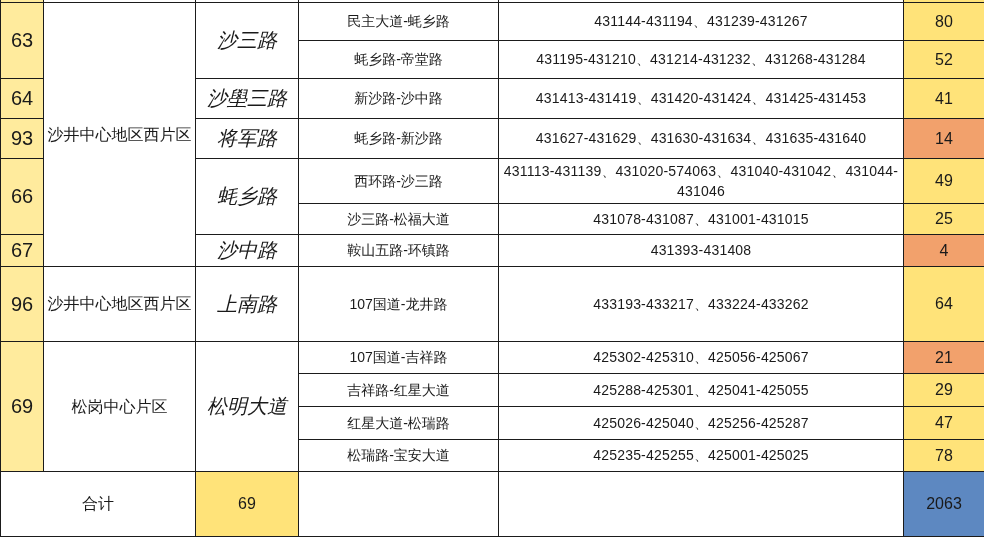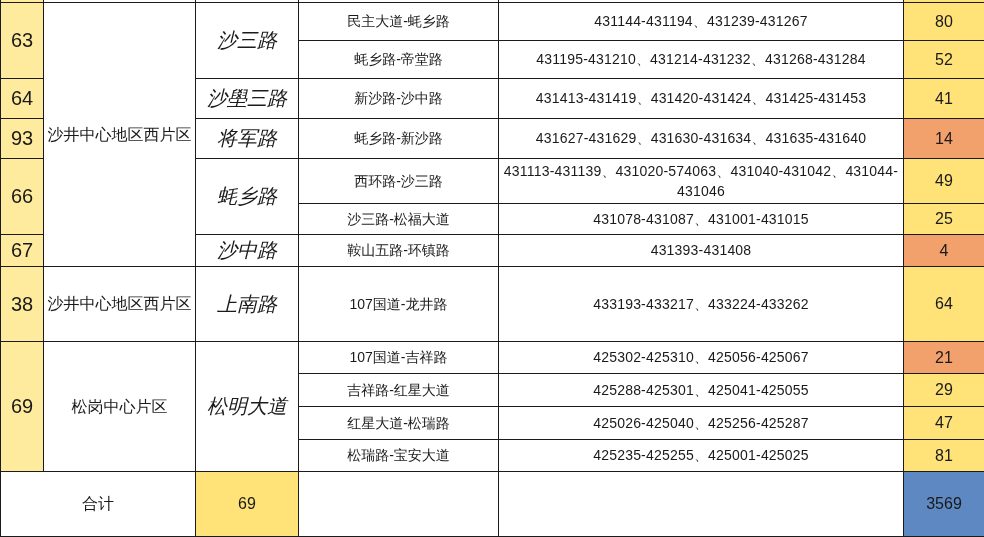--- a/index.html
+++ b/index.html
@@ -116,21 +116,21 @@
 
     <tr style="height:32px">
       <td class="no bg-yl">67</td>
       <td class="road bg-w">沙中路</td>
       <td class="segment bg-w">鞍山五路-环镇路</td>
       <td class="ranges bg-w">431393-431408</td>
       <td class="count bg-o">4</td>
     </tr>
 
     <tr style="height:75px">
-      <td class="no bg-yl">38</td>
+      <td class="no bg-yl">96</td>
       <td class="area bg-w">沙井中心地区西片区</td>
       <td class="road bg-w">上南路</td>
       <td class="segment bg-w">107国道-龙井路</td>
       <td class="ranges bg-w">433193-433217、433224-433262</td>
       <td class="count bg-y">64</td>
     </tr>
 
     <tr style="height:32px">
       <td rowspan="4" class="no bg-yl">69</td>
       <td rowspan="4" class="area bg-w">松岗中心片区</td>
@@ -148,25 +148,25 @@
 
     <tr style="height:33px">
       <td class="segment bg-w">红星大道-松瑞路</td>
       <td class="ranges bg-w">425026-425040、425256-425287</td>
       <td class="count bg-y">47</td>
     </tr>
 
     <tr style="height:32px">
       <td class="segment bg-w">松瑞路-宝安大道</td>
       <td class="ranges bg-w">425235-425255、425001-425025</td>
-      <td class="count bg-y">81</td>
+      <td class="count bg-y">78</td>
     </tr>
 
     <tr style="height:65px">
       <td colspan="2" class="total-label bg-w">合计</td>
       <td class="count bg-y">69</td>
       <td class="bg-w"></td>
       <td class="bg-w"></td>
-      <td class="count bg-b">3569</td>
+      <td class="count bg-b">2063</td>
     </tr>
   </tbody>
     </table>
 </div>
 
 </body></html>

